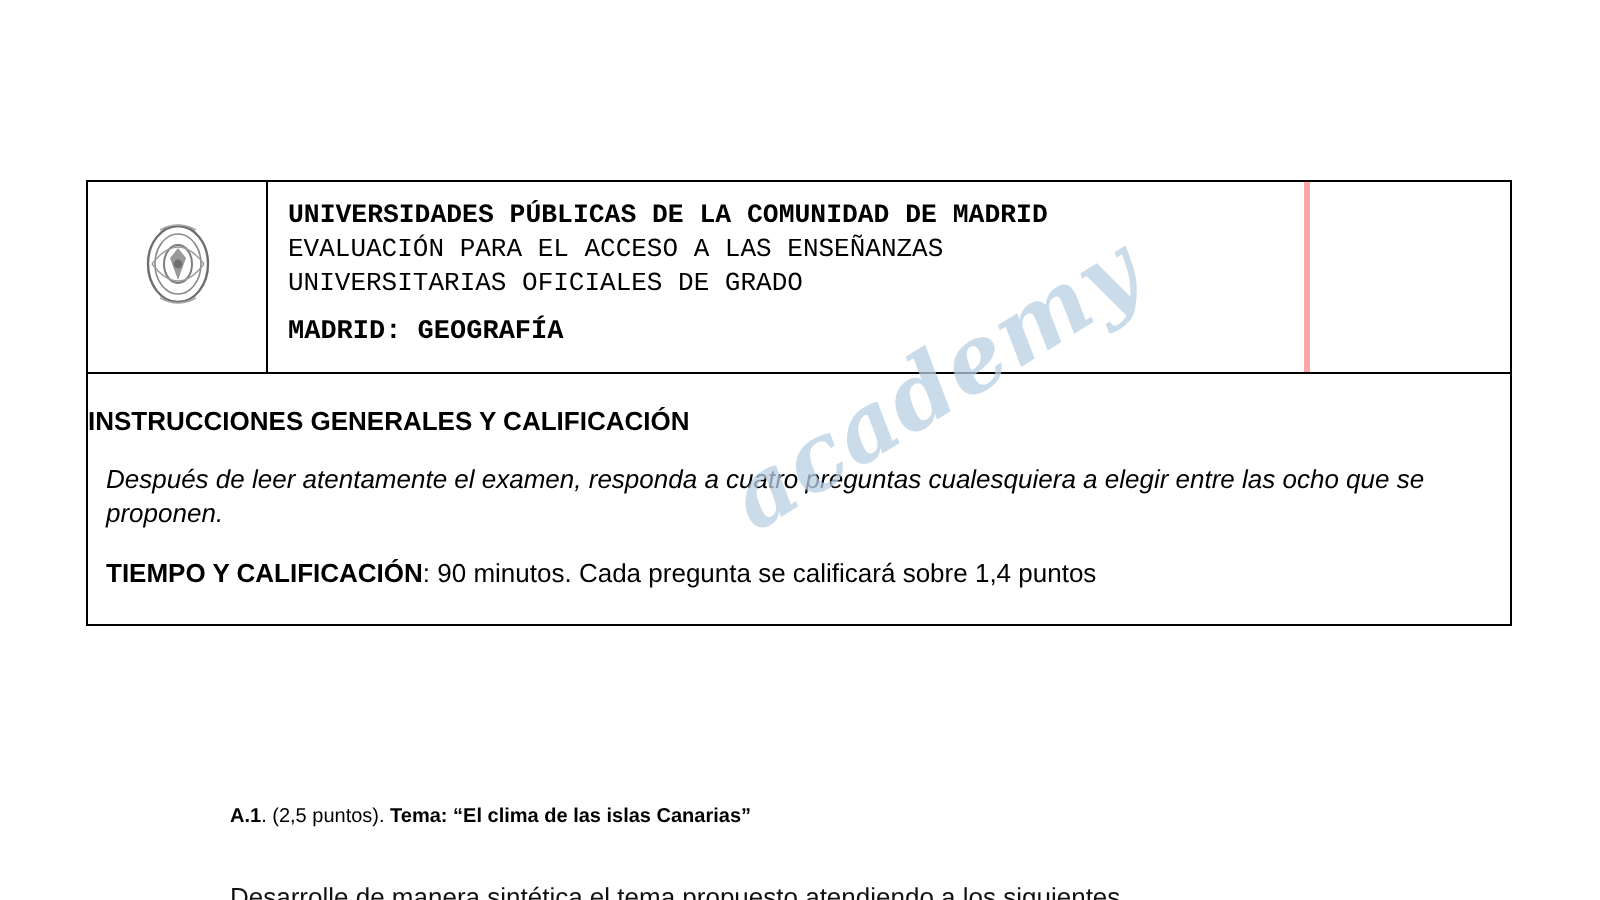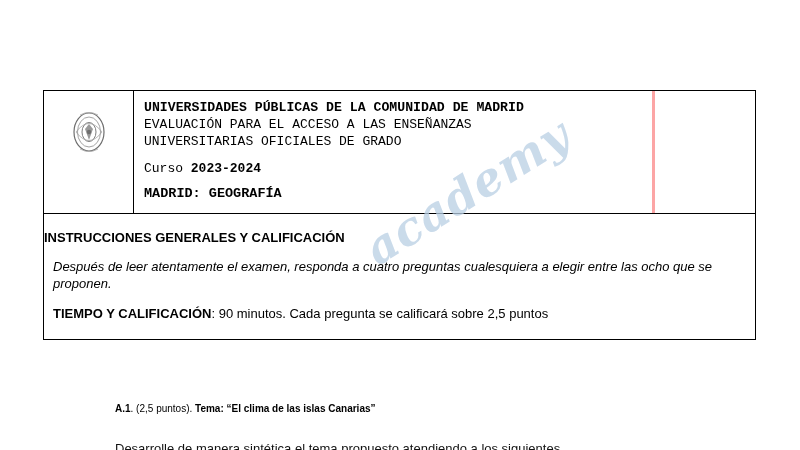--- a/index.html
+++ b/index.html
@@ -180,31 +180,30 @@
             <path d="M12 8 q9 -5 18 0" fill="none" stroke="#999" stroke-width="0.8"></path>
             <path d="M12 42 q9 5 18 0" fill="none" stroke="#999" stroke-width="0.8"></path>
           </svg>
         </span>
       </div>
 
       <div class="cell-title">
         <div class="t-line1">UNIVERSIDADES PÚBLICAS DE LA COMUNIDAD DE MADRID</div>
         <div class="t-line2">EVALUACIÓN PARA EL ACCESO A LAS ENSEÑANZAS</div>
         <div class="t-line3">UNIVERSITARIAS OFICIALES DE GRADO</div>
-        <div class="t-curso"><span>Curso </span><b>2023-2024</b></div>
         <div class="t-materia">MADRID:  GEOGRAFÍA</div>
       </div>
 
       <div class="cell-right"></div>
     </div>
 
     <div class="row-instructions">
       <div class="instr-title">INSTRUCCIONES GENERALES Y CALIFICACIÓN</div>
       <div class="instr-p">Después de leer atentamente el examen, responda a cuatro preguntas cualesquiera a elegir entre las ocho que se proponen.</div>
-      <div class="instr-p2"><b>TIEMPO Y CALIFICACIÓN</b><span>: 90 minutos. Cada pregunta se calificará sobre 2,5 puntos</span></div>
+      <div class="instr-p2"><b>TIEMPO Y CALIFICACIÓN</b><span>: 90 minutos. Cada pregunta se calificará sobre 1,4 puntos</span></div>
     </div>
 
   </div>
 
   <div class="body-text">
     <div class="q-line"><b>A.1</b><span>. (2,5 puntos). </span><b>Tema: </b><b>“El clima de las islas Canarias”</b></div>
     <div class="q-para">Desarrolle de manera sintética el tema propuesto atendiendo a los siguientes</div>
   </div>
 
 </div>

